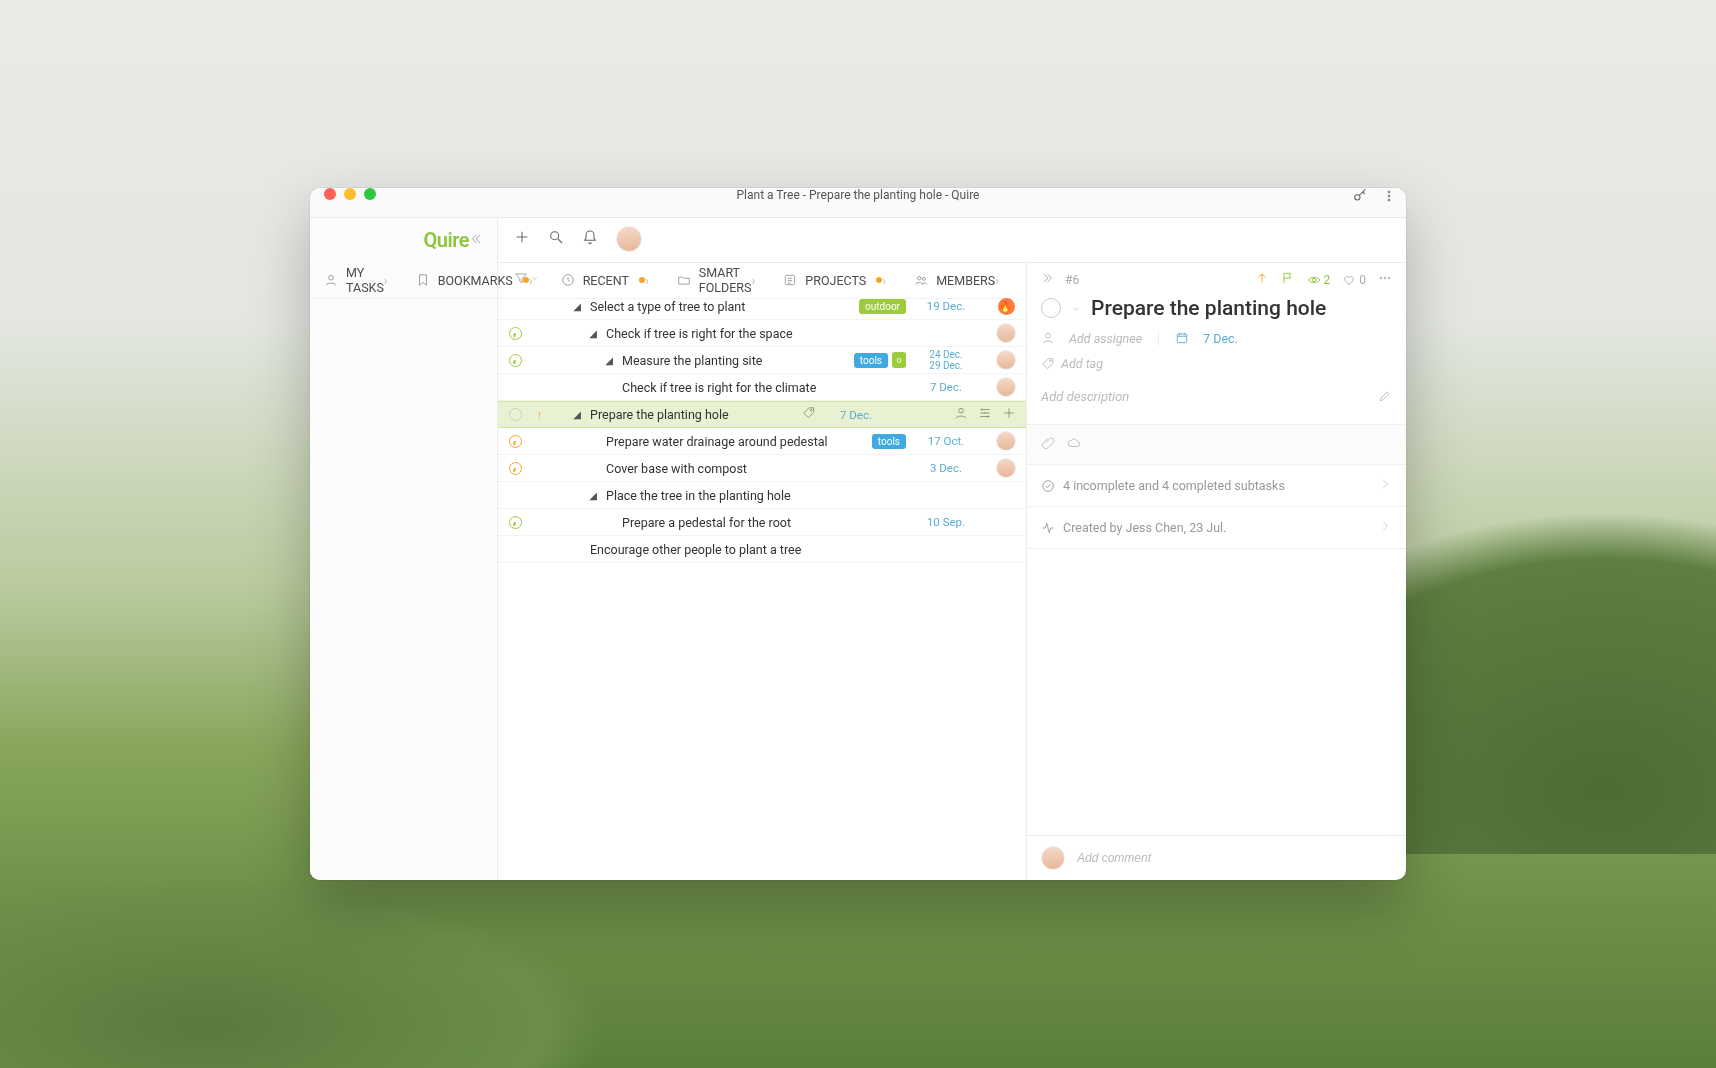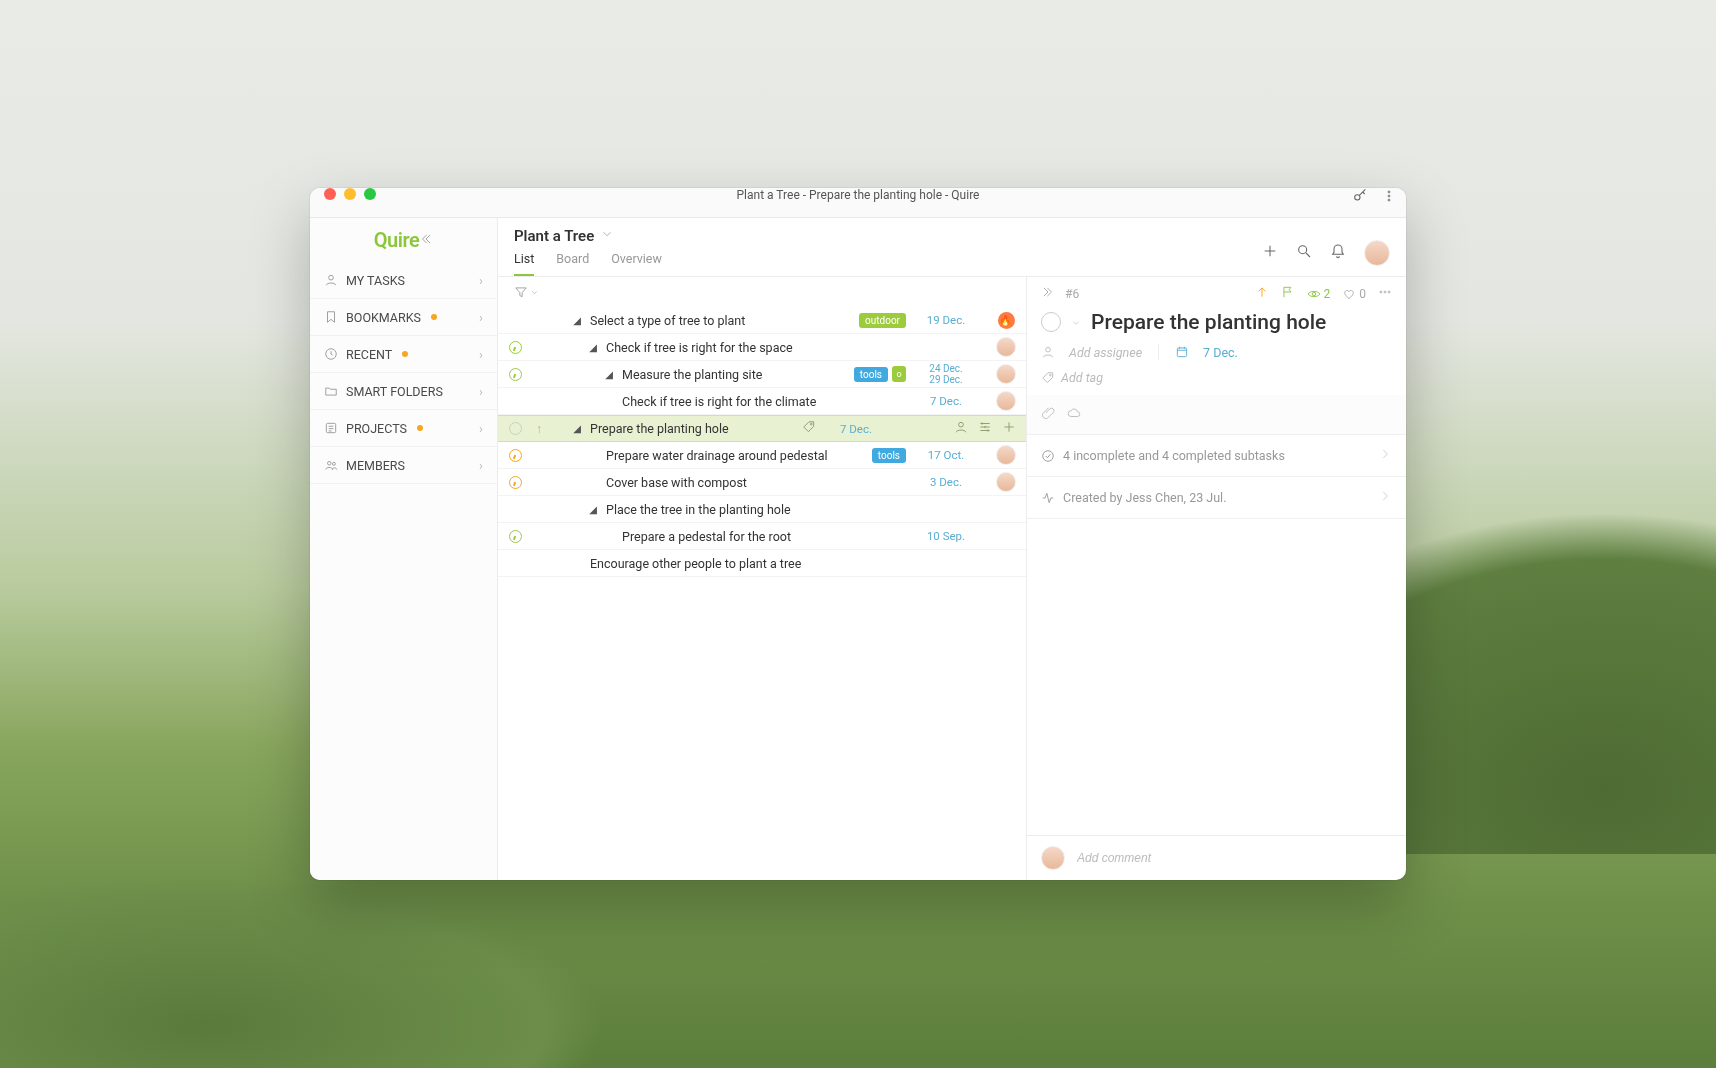--- a/index.html
+++ b/index.html
@@ -66,26 +66,26 @@
   .body { flex:1; display:flex; min-height:0; }
 
   
   .sidebar {
     width: 188px;
     border-right: 1px solid #ececec;
     background:#fcfcfc;
     display:flex; flex-direction:column;
   }
   .sb-header {
-    height:44px; display:flex; align-items:center; justify-content:center;
+    height:44px; display:flex; align-items:center; justify-content:flex-end;
     padding:0 14px;
   }
   .logo { font-size:20px; font-weight:600; color:#8cc63f; letter-spacing:-0.5px; }
   .sb-collapse { color:#9e9e9e; cursor:pointer; }
-  .sb-items { display:flex; flex-direction:column; }
+  .sb-items { display:flex; flex-direction:row; }
   .sb-item {
     height:37px; display:flex; align-items:center; justify-content:space-between;
     padding:0 14px; font-size:12.5px; color:#4a4a4a; cursor:pointer;
     border-bottom:1px solid #f1f1f1;
   }
   .sb-item .left { display:flex; align-items:center; gap:8px; }
   .sb-item .chev { color:#bbb; font-size:13px; }
   .dot-orange { display:inline-block; width:6px; height:6px; border-radius:50%; background:#f5a623; margin-left:2px; }
   .sb-ico { width:14px; height:14px; display:inline-flex; align-items:center; justify-content:center; color:#9a9a9a; }
 
@@ -298,35 +298,20 @@
               </span>
               <span>MEMBERS</span>
             </span>
             <span class="chev">›</span>
           </div>
         </div>
     </div>
 
     <div class="main">
       <div class="proj-header">
-        <div>
-          <div class="proj-title-row">
-            <span class="proj-title">Plant a Tree</span>
-            <span style="color:#aaa;">
-              <svg class="icn" viewBox="0 0 24 24">
-                  <path d="M6 9 L12 15 L18 9"></path>
-                </svg>
-            </span>
-          </div>
-          <div class="tabs" id="tabs">
-              <span class="tab active">List</span>
-              <span class="tab">Board</span>
-              <span class="tab">Overview</span>
-            </div>
-        </div>
         <div class="header-actions">
           <span><svg class="icn icn-lg" viewBox="0 0 24 24">
                 <path d="M12 4 V20 M4 12 H20"></path>
               </svg></span>
           <span><svg class="icn icn-lg" viewBox="0 0 24 24">
                 <circle cx="10" cy="10" r="6"></circle>
                 <path d="M15 15 L21 21"></path>
               </svg></span>
           <span><svg class="icn icn-lg" viewBox="0 0 24 24">
                 <path d="M6 9 a6 6 0 0 1 12 0 v5 l2 3 H4 l2-3 Z M10 20 a2 2 0 0 0 4 0"></path>
@@ -585,20 +570,26 @@
           </div>
 
           <div class="tag-row">
             <svg class="icn" viewBox="0 0 24 24">
                 <path d="M3 12 L12 3 H20 V11 L11 20 Z"></path>
                 <circle cx="16" cy="7" r="1.5"></circle>
               </svg>
             <span style="font-style:italic;">Add tag</span>
           </div>
 
+          <div class="desc-row">
+            <span style="font-style:italic;">Add description</span>
+            <span><svg class="icn" viewBox="0 0 24 24">
+                  <path d="M4 20 L8 19 L19 8 L16 5 L5 16 Z"></path>
+                </svg></span>
+          </div>
 
           <div class="attach-row">
             <span><svg class="icn" viewBox="0 0 24 24">
                   <path d="M8 12 L15 5 a4 4 0 0 1 6 6 L11 21 a6 6 0 0 1 -8 -8 L13 3"></path>
                 </svg></span>
             <span><svg class="icn" viewBox="0 0 24 24">
                   <path d="M7 18 a5 5 0 0 1 0-10 a6 6 0 0 1 11 2 a4 4 0 0 1 0 8 Z"></path>
                 </svg></span>
           </div>
 

